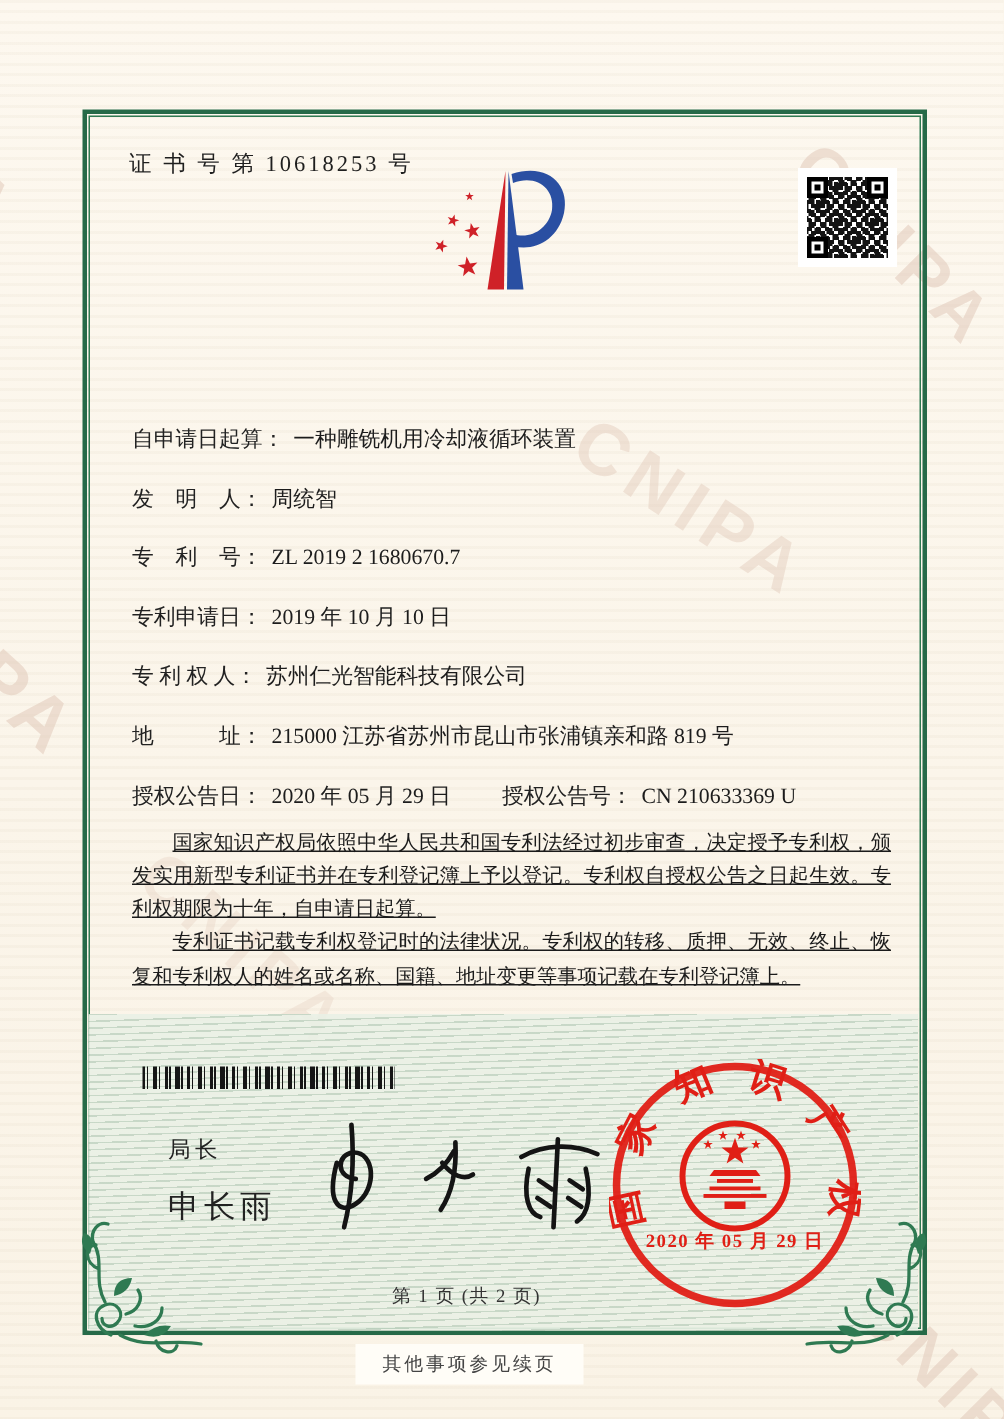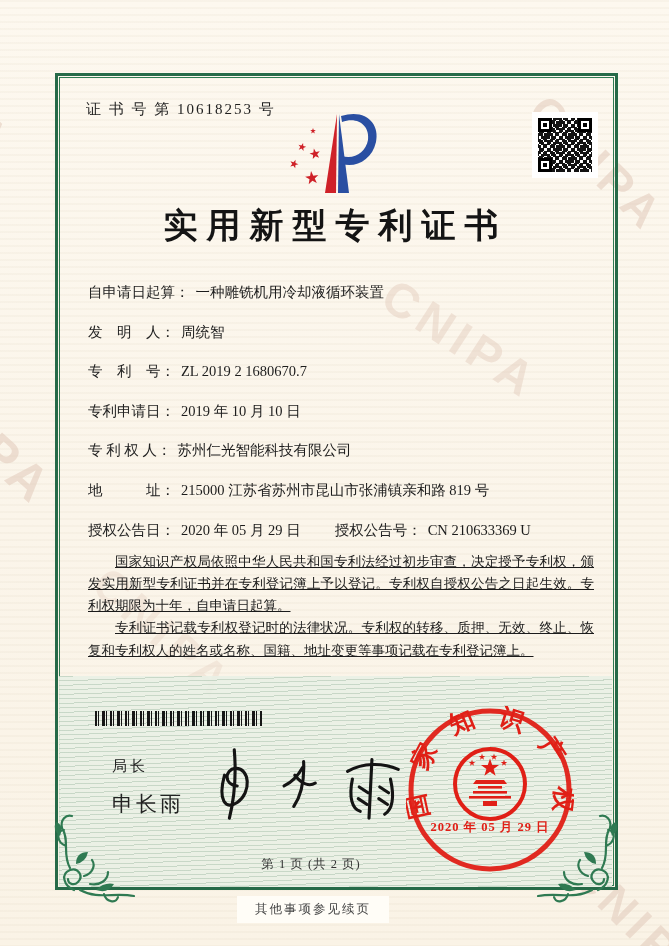--- a/index.html
+++ b/index.html
@@ -147,21 +147,20 @@
 
     <div class="qr-box">
       <div class="qr">
         <div class="qr-modules"></div>
         <div class="finder f-tl"></div>
         <div class="finder f-tr"></div>
         <div class="finder f-bl"></div>
       </div>
     </div>
 
-    <div class="title">实用新型专利证书</div>
 
     <div class="fields">
       <div class="frow">
         <span class="f-label">自申请日起算：</span><span class="f-value">一种雕铣机用冷却液循环装置</span>
       </div>
       <div class="frow">
         <span class="f-label">发　明　人：</span><span class="f-value">周统智</span>
       </div>
       <div class="frow">
         <span class="f-label">专　利　号：</span><span class="f-value">ZL 2019 2 1680670.7</span>

